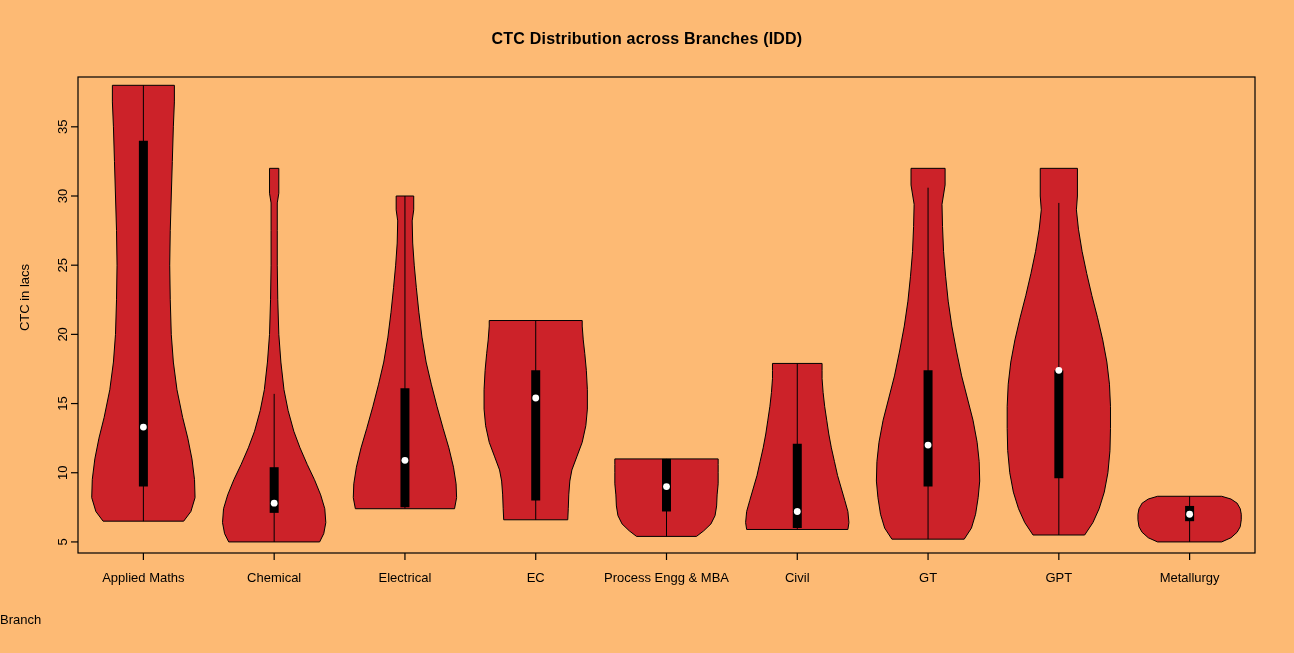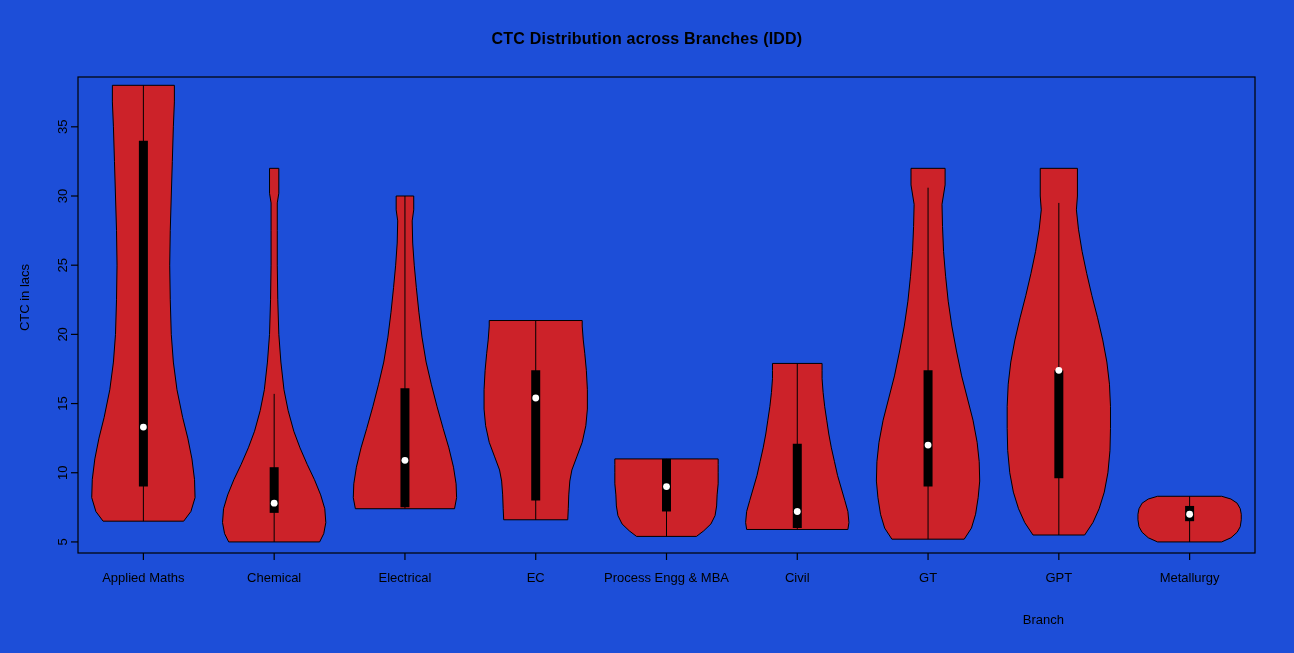--- a/index.html
+++ b/index.html
@@ -8,21 +8,21 @@
     background: #ffffff;
   }
   body {
     font-family: "Liberation Sans", sans-serif;
     -webkit-font-smoothing: none;
   }
   #root {
     position: relative;
     width: 1294px;
     height: 653px;
-    background: #1d4ed8;
+    background: #fdba74;
     overflow: hidden;
   }
   #chart-title {
     position: absolute;
     left: 0;
     top: 30px;
     width: 1294px;
     text-align: center;
     font-size: 16px;
     font-weight: bold;
@@ -38,21 +38,21 @@
     font-size: 13px;
     color: #000000;
     transform: rotate(-90deg);
     transform-origin: center center;
   }
   #xlabel {
     position: absolute;
     left: 0;
     top: 612px;
     width: 1064px;
-    text-align: right;
+    text-align: left;
     font-size: 13px;
     color: #000000;
   }
   svg#plot {
     position: absolute;
     left: 0;
     top: 0;
     display: block;
   }
   .axis-tick-label {

